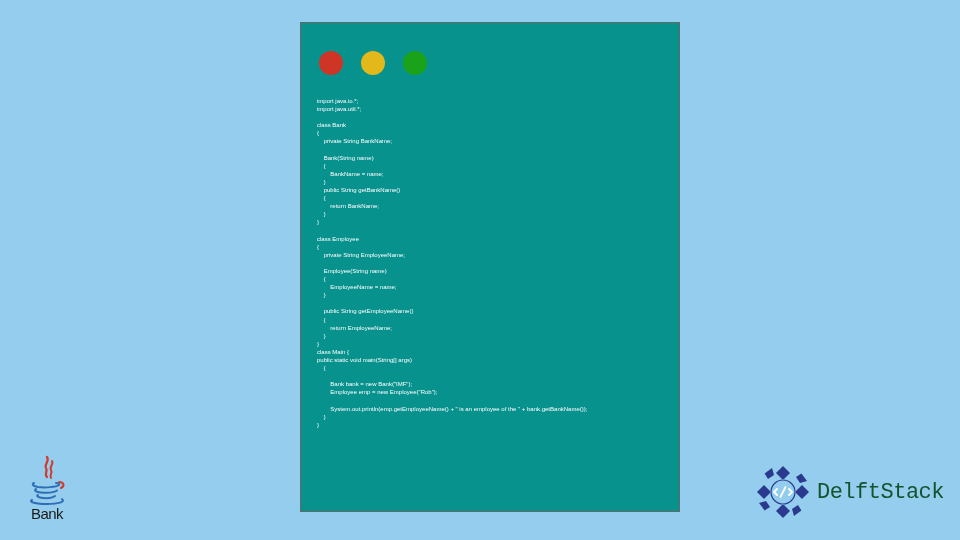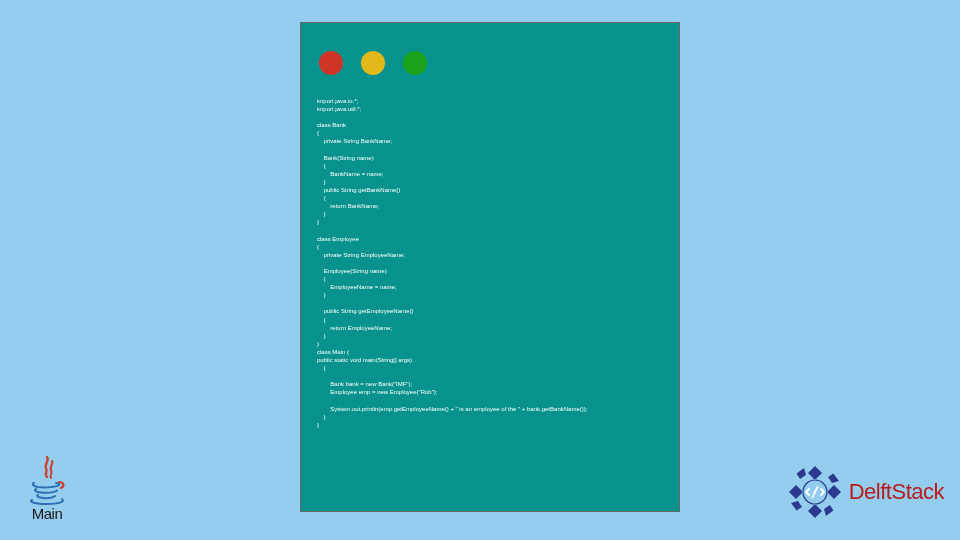--- a/index.html
+++ b/index.html
@@ -63,23 +63,24 @@
   .delft-logo {
     position: absolute;
     right: 16px;
     bottom: 20px;
     display: flex;
     align-items: center;
     gap: 6px;
   }
   .delft-text {
     font-size: 22px;
-    color: #b91c1c;
+    color: #14532d;
     font-weight: 400;
     letter-spacing: -0.5px;
+    font-family: Liberation Mono, monospace;
   }
 </style>
 </head>
 <body>
 
 <div class="code-window">
   <div class="window-dots">
     <div class="dot dot-red"></div>
     <div class="dot dot-yellow"></div>
     <div class="dot dot-green"></div>
@@ -130,21 +131,21 @@
 <div class="java-logo">
   <svg width="42" height="52" viewBox="0 0 42 52">
     <path d="M21 2 C24 6 18 9 20 13 C22 16 18 19 21 22" stroke="#d13b2e" stroke-width="2.2" fill="none" stroke-linecap="round"></path>
     <path d="M26 6 C28 9 23 12 25 15 C27 18 23 20 25 23" stroke="#d13b2e" stroke-width="2" fill="none" stroke-linecap="round"></path>
     <path d="M8 28 C6 29 6 31 12 32 C20 33 30 32 33 30 C34 29 32 28 30 28" stroke="#2f6eb5" stroke-width="2" fill="none" stroke-linecap="round"></path>
     <path d="M10 34 C8 35 9 37 15 37.5 C22 38 29 37 31 35.5" stroke="#2f6eb5" stroke-width="2" fill="none" stroke-linecap="round"></path>
     <path d="M12 40 C10 41 12 42.5 17 43 C23 43.5 27 42.5 29 41" stroke="#2f6eb5" stroke-width="2" fill="none" stroke-linecap="round"></path>
     <path d="M6 45 C2 47 10 49 21 49 C32 49 40 47 36 44" stroke="#2f6eb5" stroke-width="2" fill="none" stroke-linecap="round"></path>
     <path d="M33 27 C38 27 39 31 35 33" stroke="#d13b2e" stroke-width="2" fill="none" stroke-linecap="round"></path>
   </svg>
-  <div class="java-text">Main</div>
+  <div class="java-text">Bank</div>
 </div>
 
 <div class="delft-logo">
   <svg width="56" height="56" viewBox="0 0 56 56">
     <g transform="translate(28,28)">
       <g fill="#2b3a8f">
         <polygon points="0,-26 7,-19 0,-12 -7,-19"></polygon>
         <polygon points="18.4,-18.4 24,-11 17,-9 13,-15"></polygon>
         <polygon points="26,0 19,7 12,0 19,-7"></polygon>
         <polygon points="18.4,18.4 11,24 9,17 15,13"></polygon>

